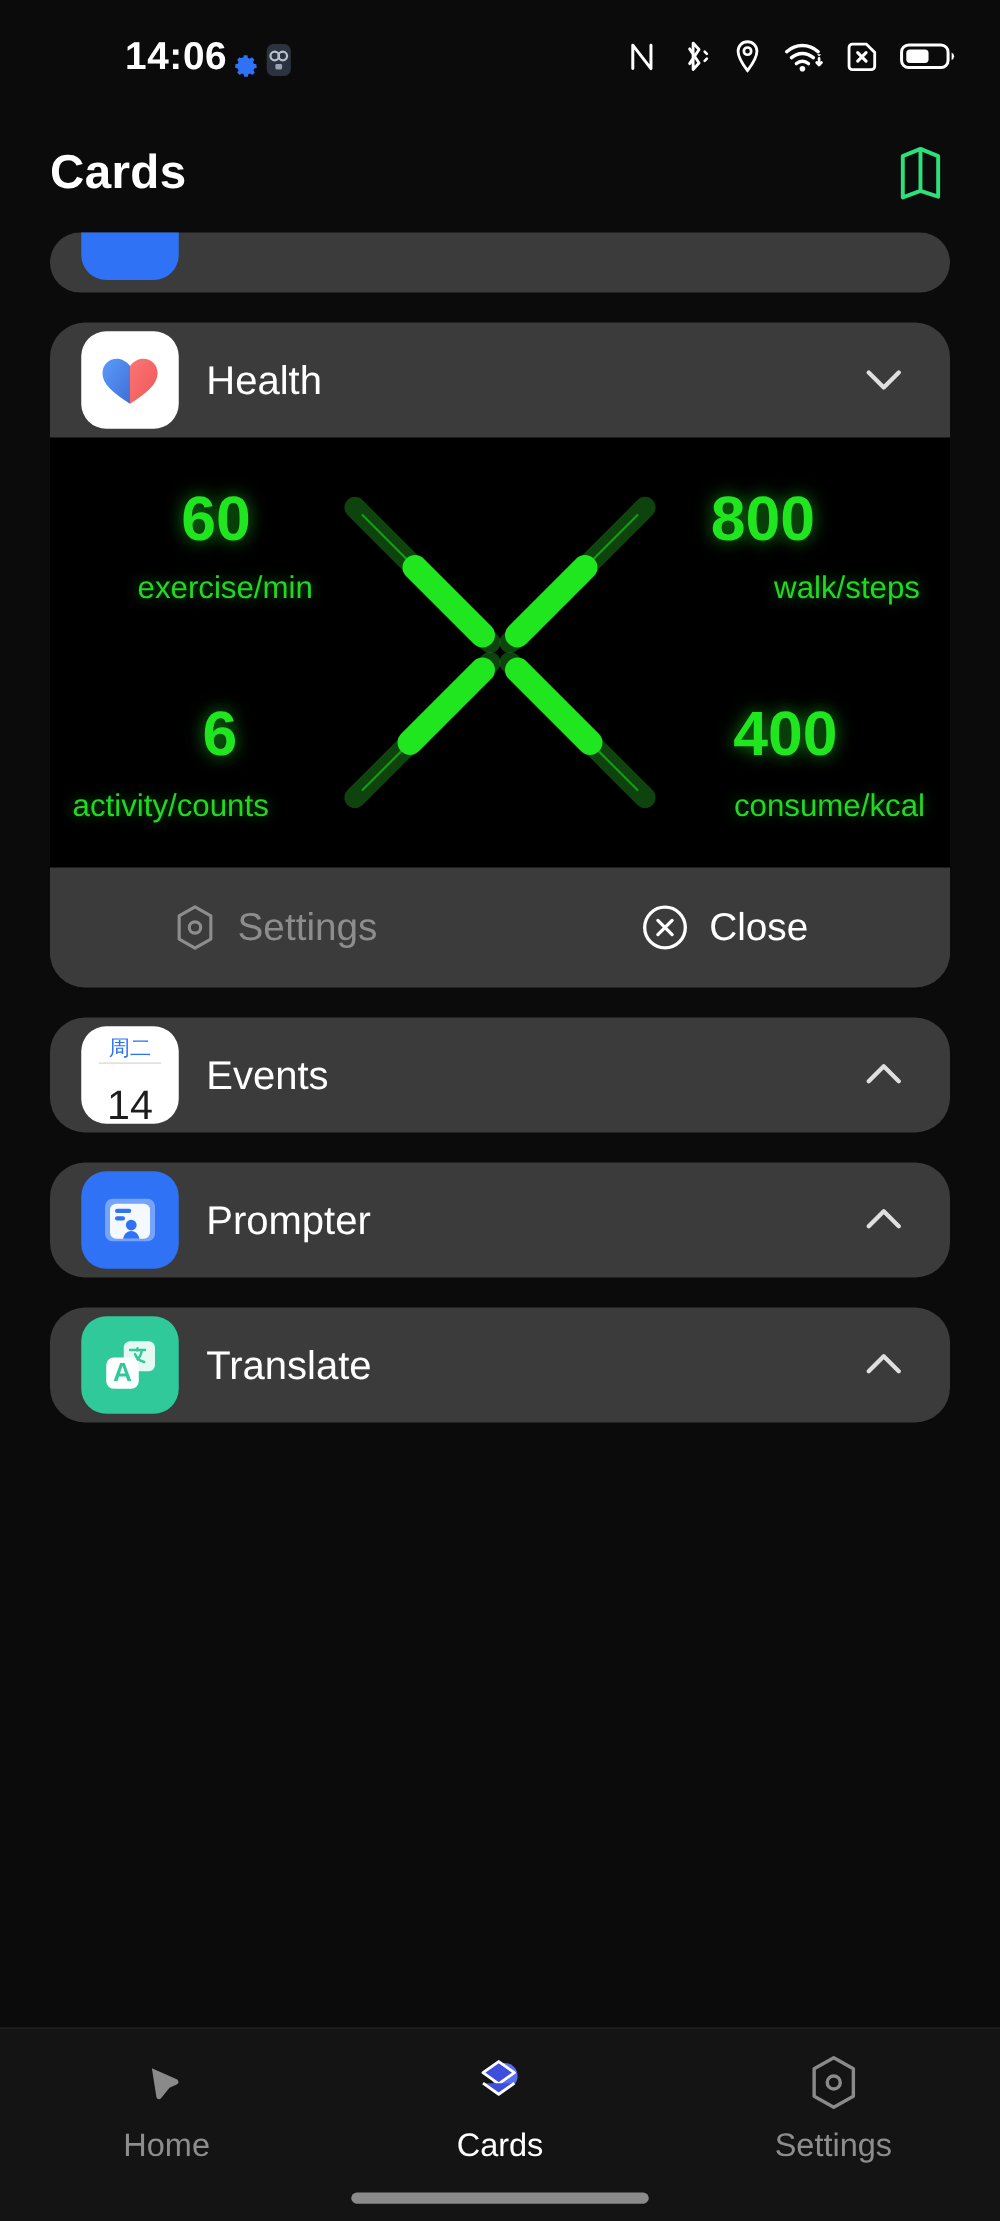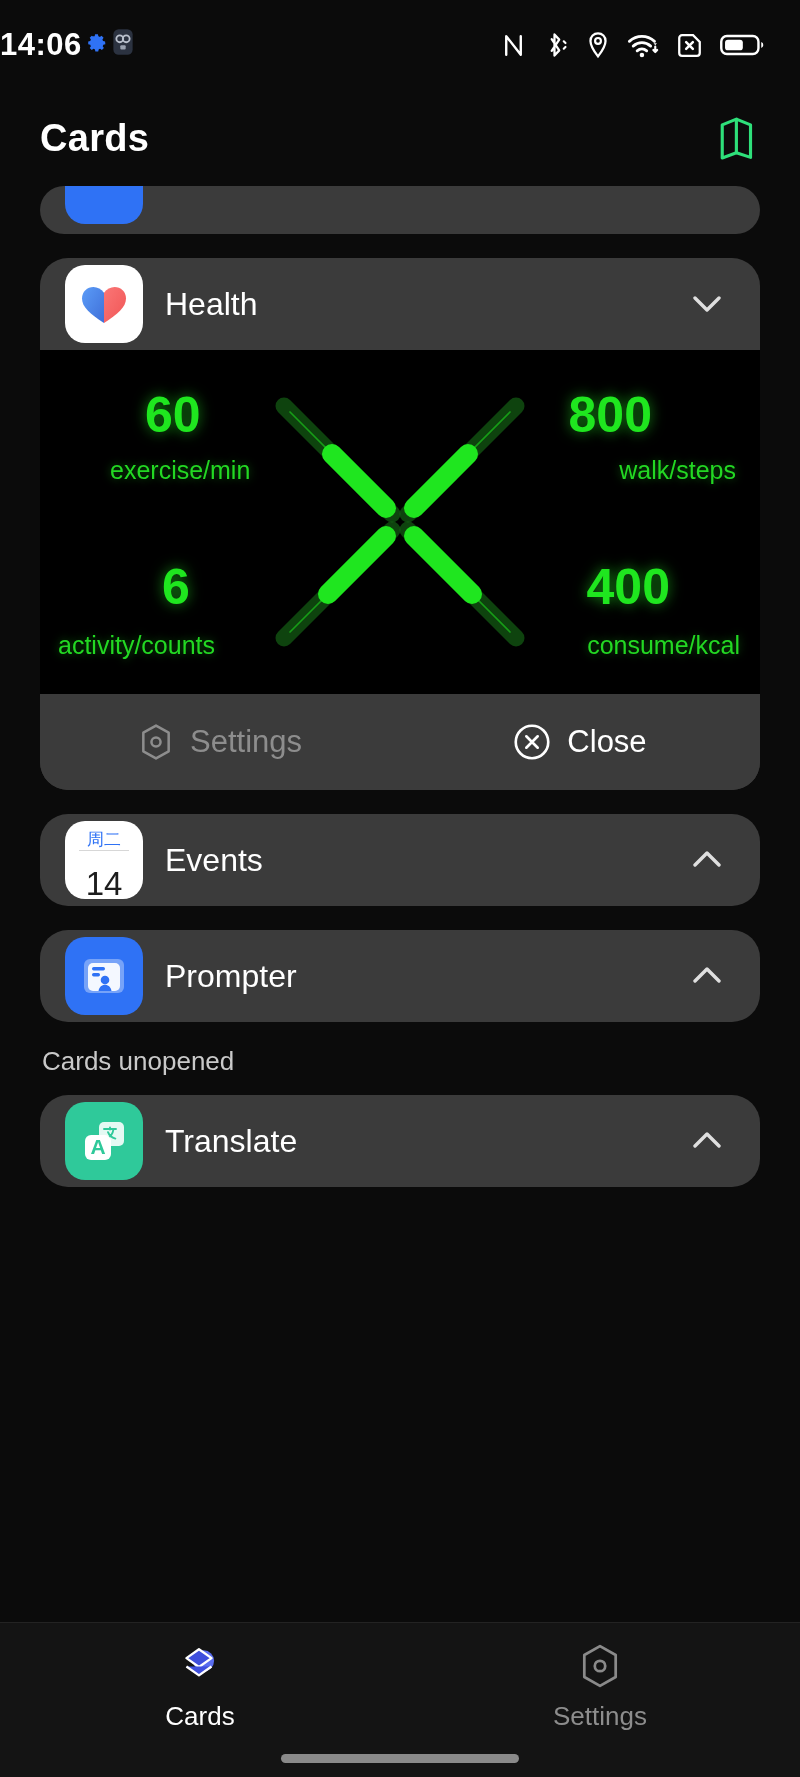--- a/index.html
+++ b/index.html
@@ -14,21 +14,21 @@
 
   
   .statusbar {
     height:90px;
     display:flex;
     align-items:center;
     justify-content:space-between;
     padding:0 36px 0 0;
     position:relative;
   }
-  .sb-left { display:flex; align-items:flex-start; }
+  .sb-left { display:flex; align-items:flex-end; padding-left:100px; }
   .sb-time { font-size:31px; font-weight:700; letter-spacing:.5px; color:#fff; }
   .sb-right { display:flex; align-items:center; gap:17px; }
   .ic { display:inline-flex; align-items:center; justify-content:center; }
 
   
   .header {
     height:96px;
     display:flex;
     align-items:center;
     justify-content:space-between;
@@ -370,21 +370,20 @@
       </div>
       <span class="card-label">Prompter</span>
       <span class="chev">
         <svg width="42" height="42" viewBox="0 0 42 42">
           <path d="M9 26l12-12 12 12" fill="none" stroke="#e8e8e8" stroke-width="3.4" stroke-linecap="round" stroke-linejoin="round"></path>
         </svg>
       </span>
     </div>
   </div>
 
-  <div class="section-label">Cards unopened</div>
 
   <div class="card">
     <div class="card-head">
       <div class="app-icon" style="background:#2fc99a;">
         <svg width="48" height="46" viewBox="0 0 48 46">
           <rect x="19" y="4" width="25" height="24" rx="5" fill="#ffffff" opacity=".88"></rect>
           <path d="M24 11h12M30 9.5v2M33.5 11c-.6 5-3.6 8.4-7.5 9.8M28 14.2c1.2 3.2 3.6 5.4 7.4 6.4" fill="none" stroke="#2fc99a" stroke-width="1.9" stroke-linecap="round"></path>
           <rect x="5" y="17" width="26" height="25" rx="6" fill="#ffffff"></rect>
           <text x="18" y="36" font-family="'Liberation Sans',sans-serif" font-size="21" font-weight="700" fill="#2fc99a" text-anchor="middle">A</text>
         </svg>
@@ -395,20 +394,28 @@
           <path d="M9 26l12-12 12 12" fill="none" stroke="#e8e8e8" stroke-width="3.4" stroke-linecap="round" stroke-linejoin="round"></path>
         </svg>
       </span>
     </div>
   </div>
 
 </div>
 
 <div class="navbar">
 
+  <div class="nav-item">
+    <span class="ic">
+      <svg width="46" height="46" viewBox="0 0 44 44">
+        <path d="M11 11l19 8.5c1.8.8 1.8 3.3 0 4.1l-5.5 2.5-6.5 8c-1.2 1.5-3.6.6-3.6-1.3z" fill="#8a8a8a"></path>
+      </svg>
+    </span>
+    <span class="nav-label">Home</span>
+  </div>
 
   <div class="nav-item active">
     <span class="ic">
       <svg width="46" height="46" viewBox="0 0 44 44">
         <circle cx="25.5" cy="17" r="10" fill="#5a6df0"></circle>
         <path d="M21 6l12 8.5-12 8.5-12-8.5z" fill="#3f4fdd" stroke="#ffffff" stroke-width="2.2" stroke-linejoin="round"></path>
         <path d="M9 22.5l12 8.5 12-8.5" fill="#3f4fdd" stroke="#ffffff" stroke-width="2.2" stroke-linejoin="round"></path>
       </svg>
     </span>
     <span class="nav-label">Cards</span>

